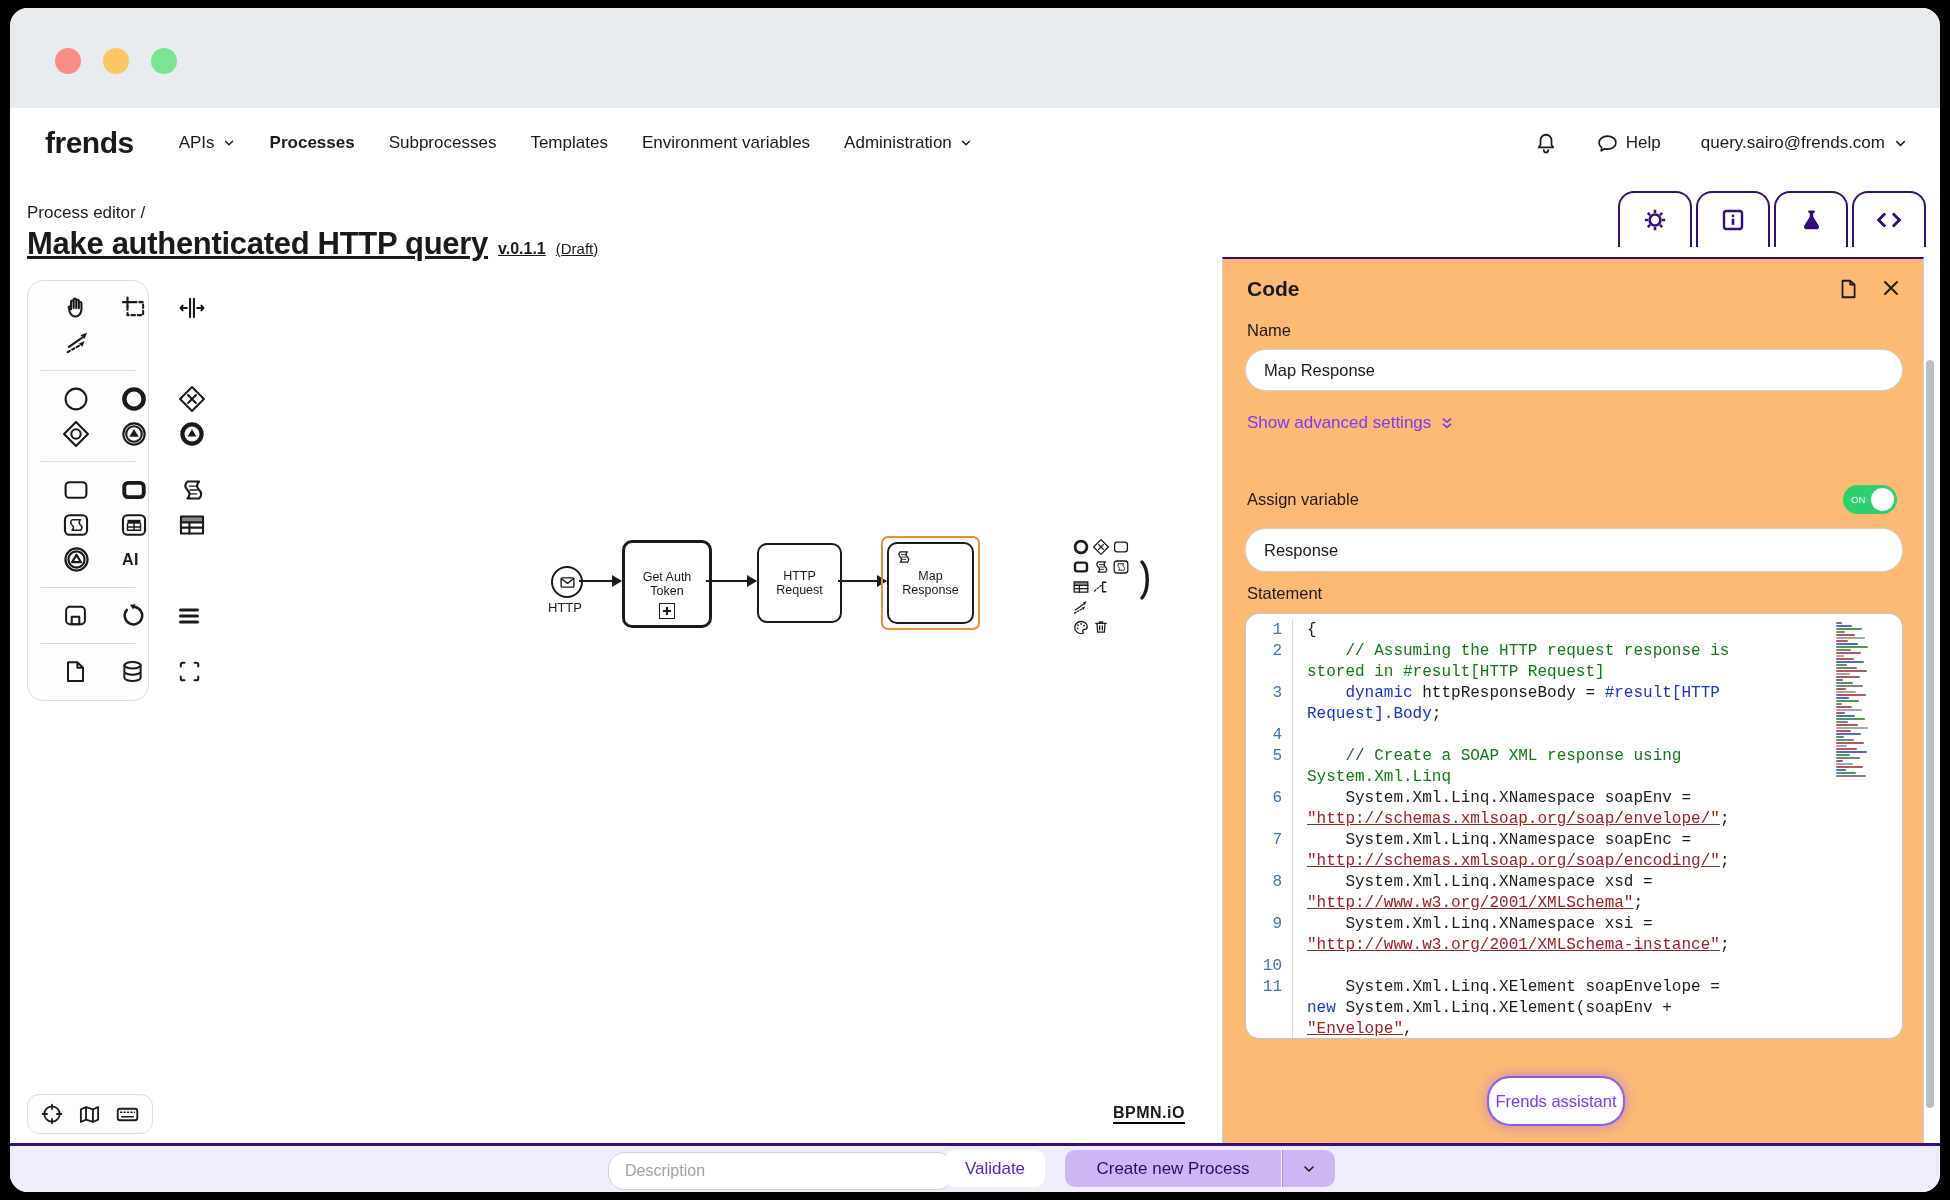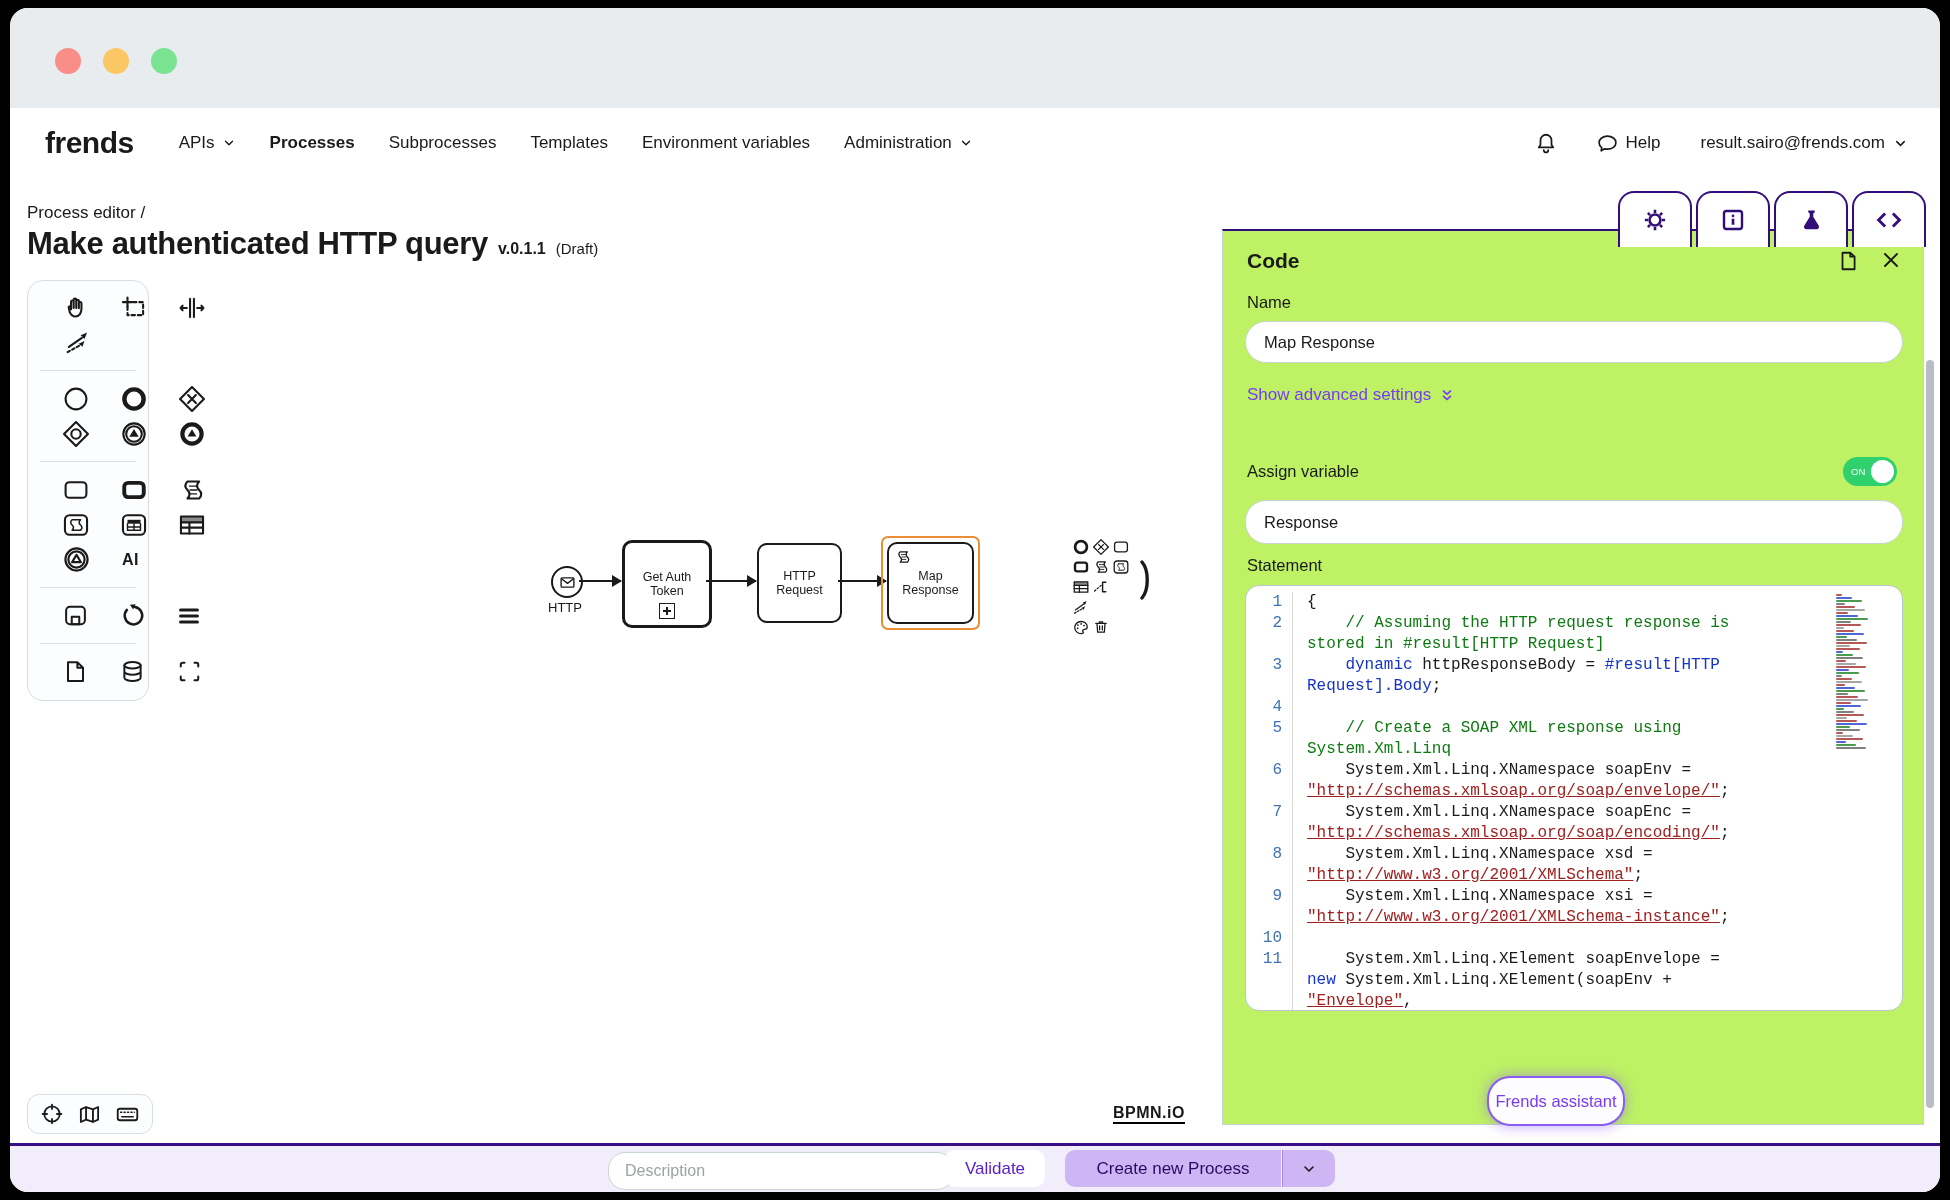--- a/index.html
+++ b/index.html
@@ -16,21 +16,21 @@
   .logo{font-size:30px;font-weight:700;letter-spacing:-.5px;margin-left:35px;margin-right:45px;}
   .nav-items{display:flex;align-items:center;gap:34px;font-size:17px;}
   .nav-item{display:flex;align-items:center;gap:7px;cursor:pointer;font-weight:500;}
   .nav-item.active{font-weight:700;}
   .nav-right{margin-left:auto;display:flex;align-items:center;gap:40px;margin-right:32px;font-size:17px;}
   .nav-right .grp{display:flex;align-items:center;gap:8px;}
   svg.ic{display:block;}
   .stk{fill:none;stroke:#1a1a1a;stroke-width:1.6;stroke-linecap:round;stroke-linejoin:round;}
   
   .breadcrumb{position:absolute;left:17px;top:195px;font-size:17px;}
-  .page-title{position:absolute;left:17px;top:218px;display:flex;align-items:baseline;gap:10px;}
+  .page-title{position:absolute;left:17px;top:218px;display:flex;align-items:baseline;gap:10px;text-decoration:underline;}
   .page-title h1{margin:0;font-size:31px;font-weight:600;letter-spacing:-.3px;}
   .ver{font-size:16px;font-weight:700;}
   .draft{font-size:15px;}
   
   .tab{position:absolute;top:183px;width:70px;height:54px;background:#fff;
        border:2px solid #330d7a;border-bottom:none;border-radius:16px 16px 0 0;
        display:flex;align-items:center;justify-content:center;cursor:pointer;z-index:4;}
   .tab svg{stroke:#330d7a;}
   
   .palette{position:absolute;left:17px;top:272px;width:120px;background:#fcfdfe;
@@ -62,21 +62,21 @@
   .cpad{position:absolute;left:1063px;top:531px;width:60px;display:flex;flex-wrap:wrap;gap:4px;}
   .cpi{width:16px;height:16px;display:flex;align-items:center;justify-content:center;cursor:pointer;}
   .paren{position:absolute;left:1130px;top:552px;cursor:pointer;}
   
   .canvas-ctl{position:absolute;left:17px;top:1086px;width:112px;height:38px;background:#fcfdfe;
               border:1px solid #d7dee3;border-radius:12px;display:flex;align-items:center;
               justify-content:space-around;padding:0 6px;z-index:3;}
   .watermark{position:absolute;left:1103px;top:1096px;font-size:16px;font-weight:700;
              border-bottom:2.5px solid #000;letter-spacing:.5px;font-family:"Liberation Sans",sans-serif;}
   
-  .panel{position:absolute;left:1212px;top:221px;width:700px;height:893px;background:#bef264;
+  .panel{position:absolute;left:1212px;top:249px;width:700px;height:893px;background:#fdba74;
          border:1px solid #c6d2da;border-top:2px solid #330d7a;z-index:2;}
   .panel-head{display:flex;align-items:center;margin:18px 22px 0 24px;}
   .panel-title{font-size:21px;font-weight:700;}
   .panel-head .sp{margin-left:auto;display:flex;gap:22px;}
   .phicon{cursor:pointer;}
   .flabel{font-size:16.5px;font-weight:500;margin:0 0 9px 24px;}
   .finput{margin:0 20px 0 22px;height:40px;border:1px solid #c9d4d1;border-radius:21px;
           display:flex;align-items:center;padding:0 18px;font-size:16.5px;background:#fff;}
   .adv-link{margin:22px 0 0 24px;color:#7a3bf5;font-size:17px;display:flex;align-items:center;
             gap:8px;cursor:pointer;width:max-content;}
@@ -325,21 +325,21 @@
       <svg class="ic" width="22" height="22">
           <use href="#s-bell"></use>
         </svg>
       <div class="grp">
         <svg class="ic" width="21" height="21">
             <use href="#s-chat"></use>
           </svg>
         <span>Help</span>
       </div>
       <div class="grp">
-        <span>result.sairo@frends.com</span>
+        <span>query.sairo@frends.com</span>
         <svg class="ic" width="15" height="15">
             <use href="#s-chev"></use>
           </svg>
       </div>
     </div>
   </div>
 
   <div class="breadcrumb">Process editor /</div>
   <div class="page-title">
     <h1>Make authenticated HTTP query</h1>

